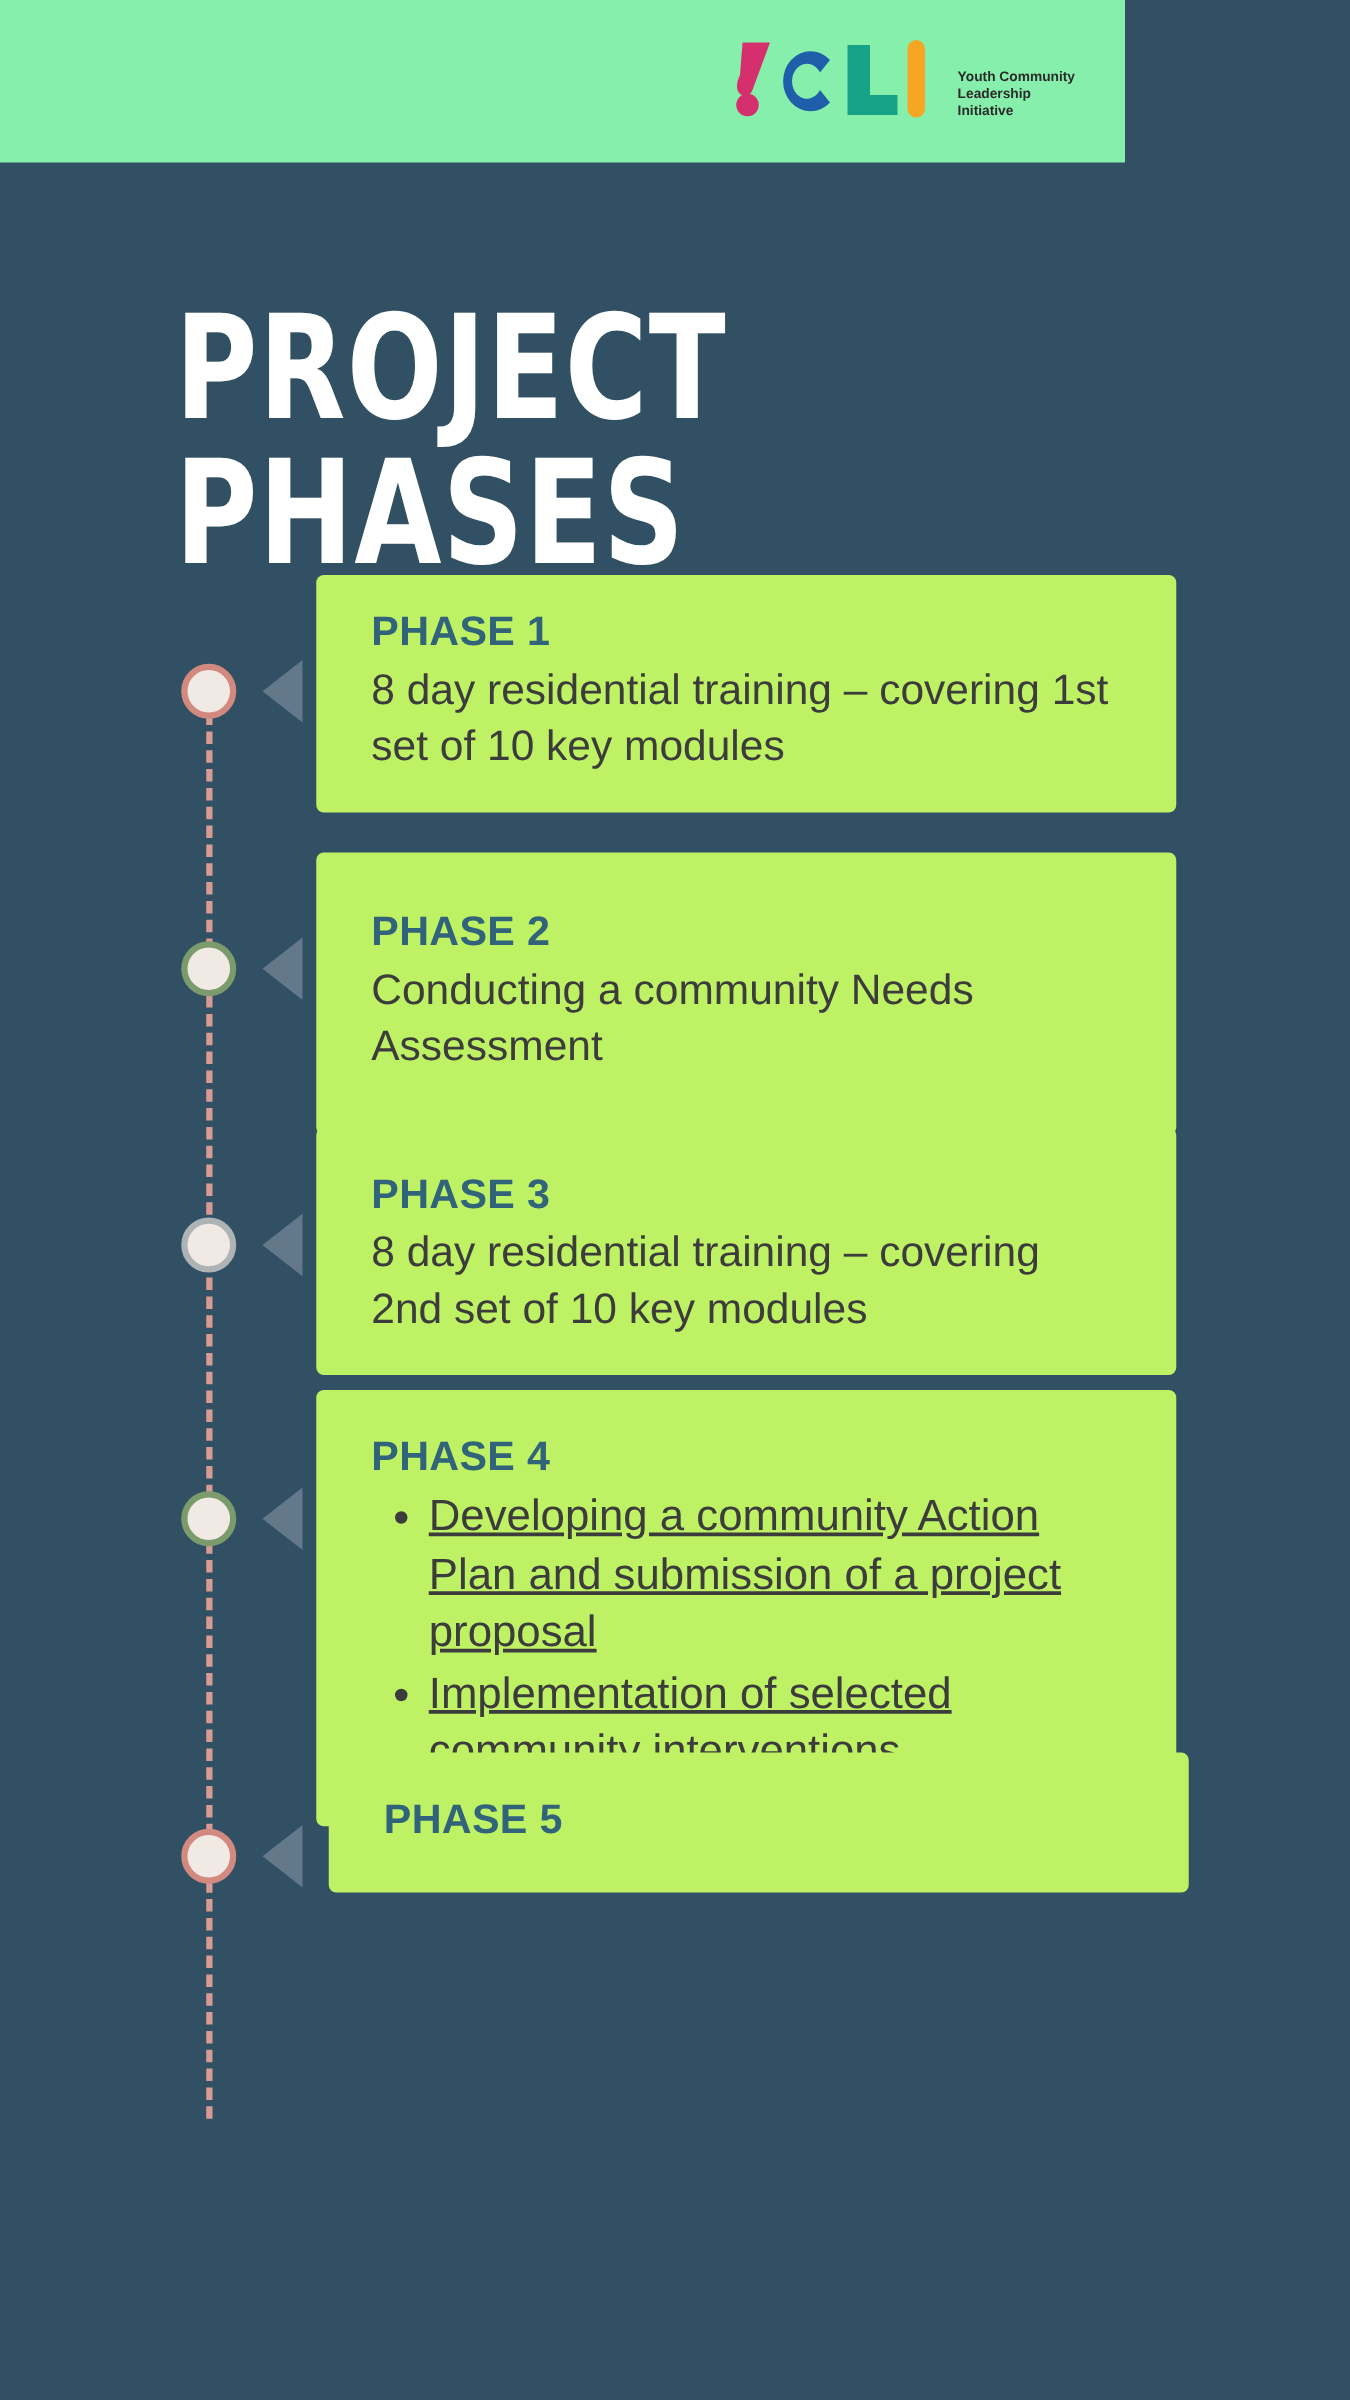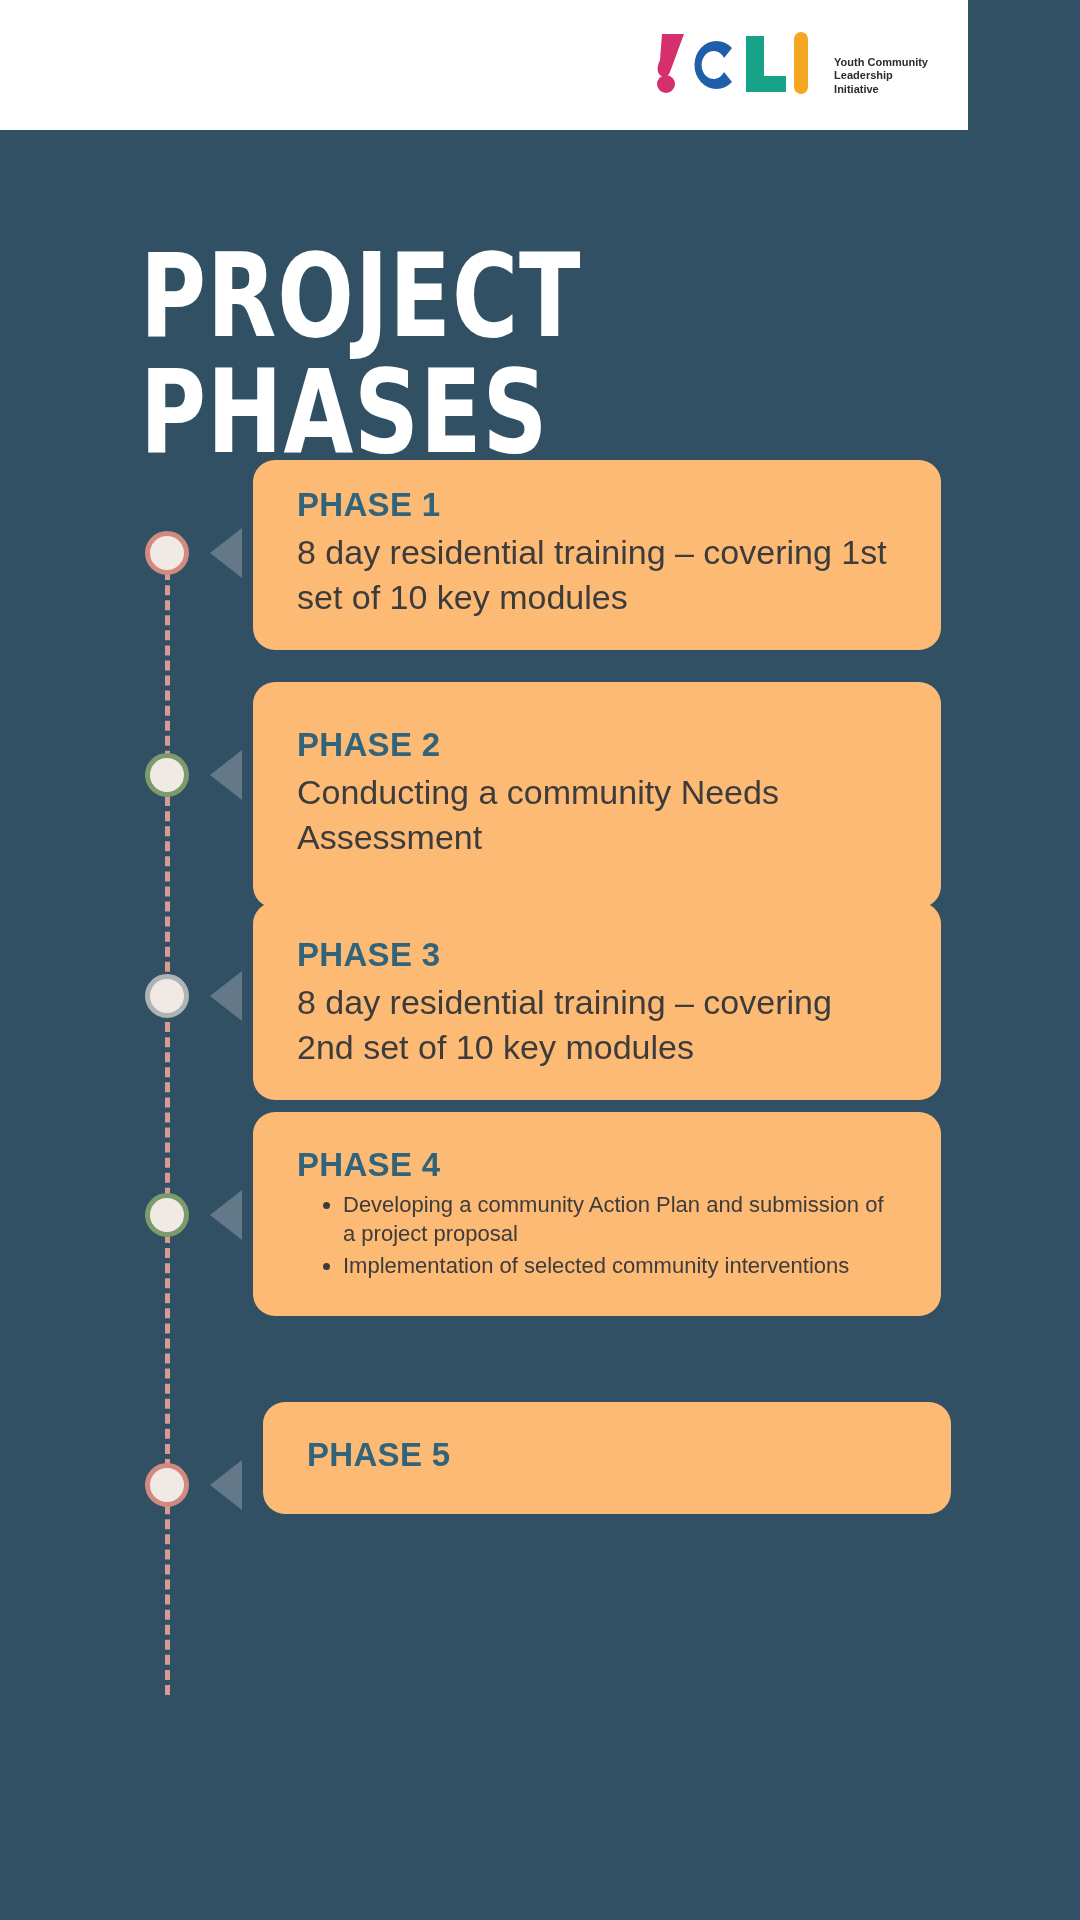--- a/index.html
+++ b/index.html
@@ -13,23 +13,23 @@
     font-family: "Liberation Sans", sans-serif;
     overflow: hidden;
     position: relative;
   }
 
   
   .header {
     position: absolute;
     top: 0;
     left: 0;
-    width: 968px;
+    width: 900px;
     height: 130px;
-    background: #ffffff;
+    background: #86efac;
     box-sizing: border-box;
   }
   .logo-wrap {
     position: absolute;
     right: 40px;
     top: 28px;
     display: flex;
     align-items: flex-start;
   }
   .logo-mark {
@@ -82,22 +82,22 @@
 
   .phase {
     position: absolute;
     left: 0;
     width: 1080px;
   }
   .card {
     position: absolute;
     left: 253px;
     width: 688px;
-    background: #fdba74;
-    border-radius: 22px;
+    background: #bef264;
+    border-radius: 6px;
     box-sizing: border-box;
     padding: 26px 44px 30px 44px;
   }
   .card h2 {
     margin: 0 0 6px 0;
     font-family: "Liberation Sans", sans-serif;
     font-weight: bold;
     font-size: 33px;
     color: #31637a;
     letter-spacing: 0.3px;
@@ -107,23 +107,24 @@
     font-size: 34px;
     line-height: 1.32;
     color: #3c3c3c;
   }
   .card ul {
     margin: 4px 0 0 0;
     padding-left: 46px;
     color: #3c3c3c;
   }
   .card li {
-    font-size: 22px;
+    font-size: 35px;
     line-height: 1.33;
     margin-bottom: 2px;
+    text-decoration: underline;
   }
 
   .arrow {
     position: absolute;
     width: 0;
     height: 0;
     border-top: 25px solid transparent;
     border-bottom: 25px solid transparent;
     border-right: 32px solid #63798a;
   }

